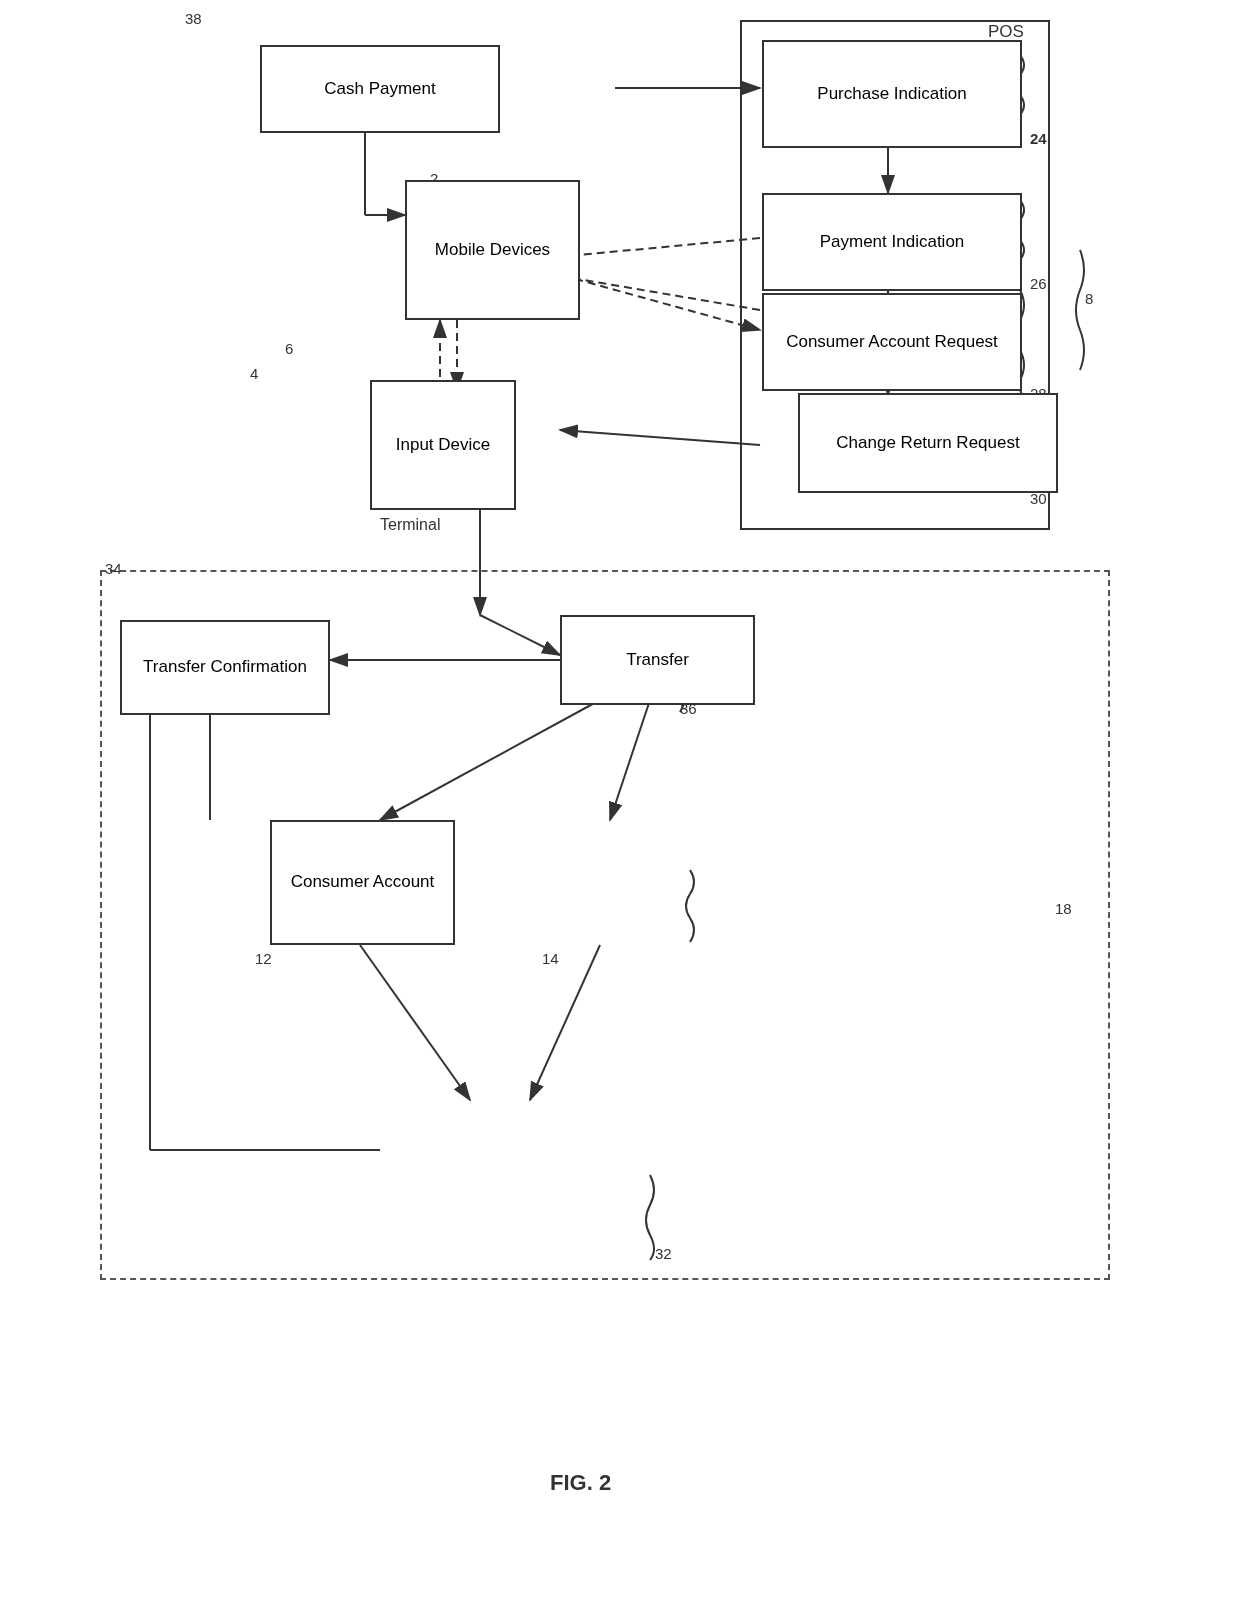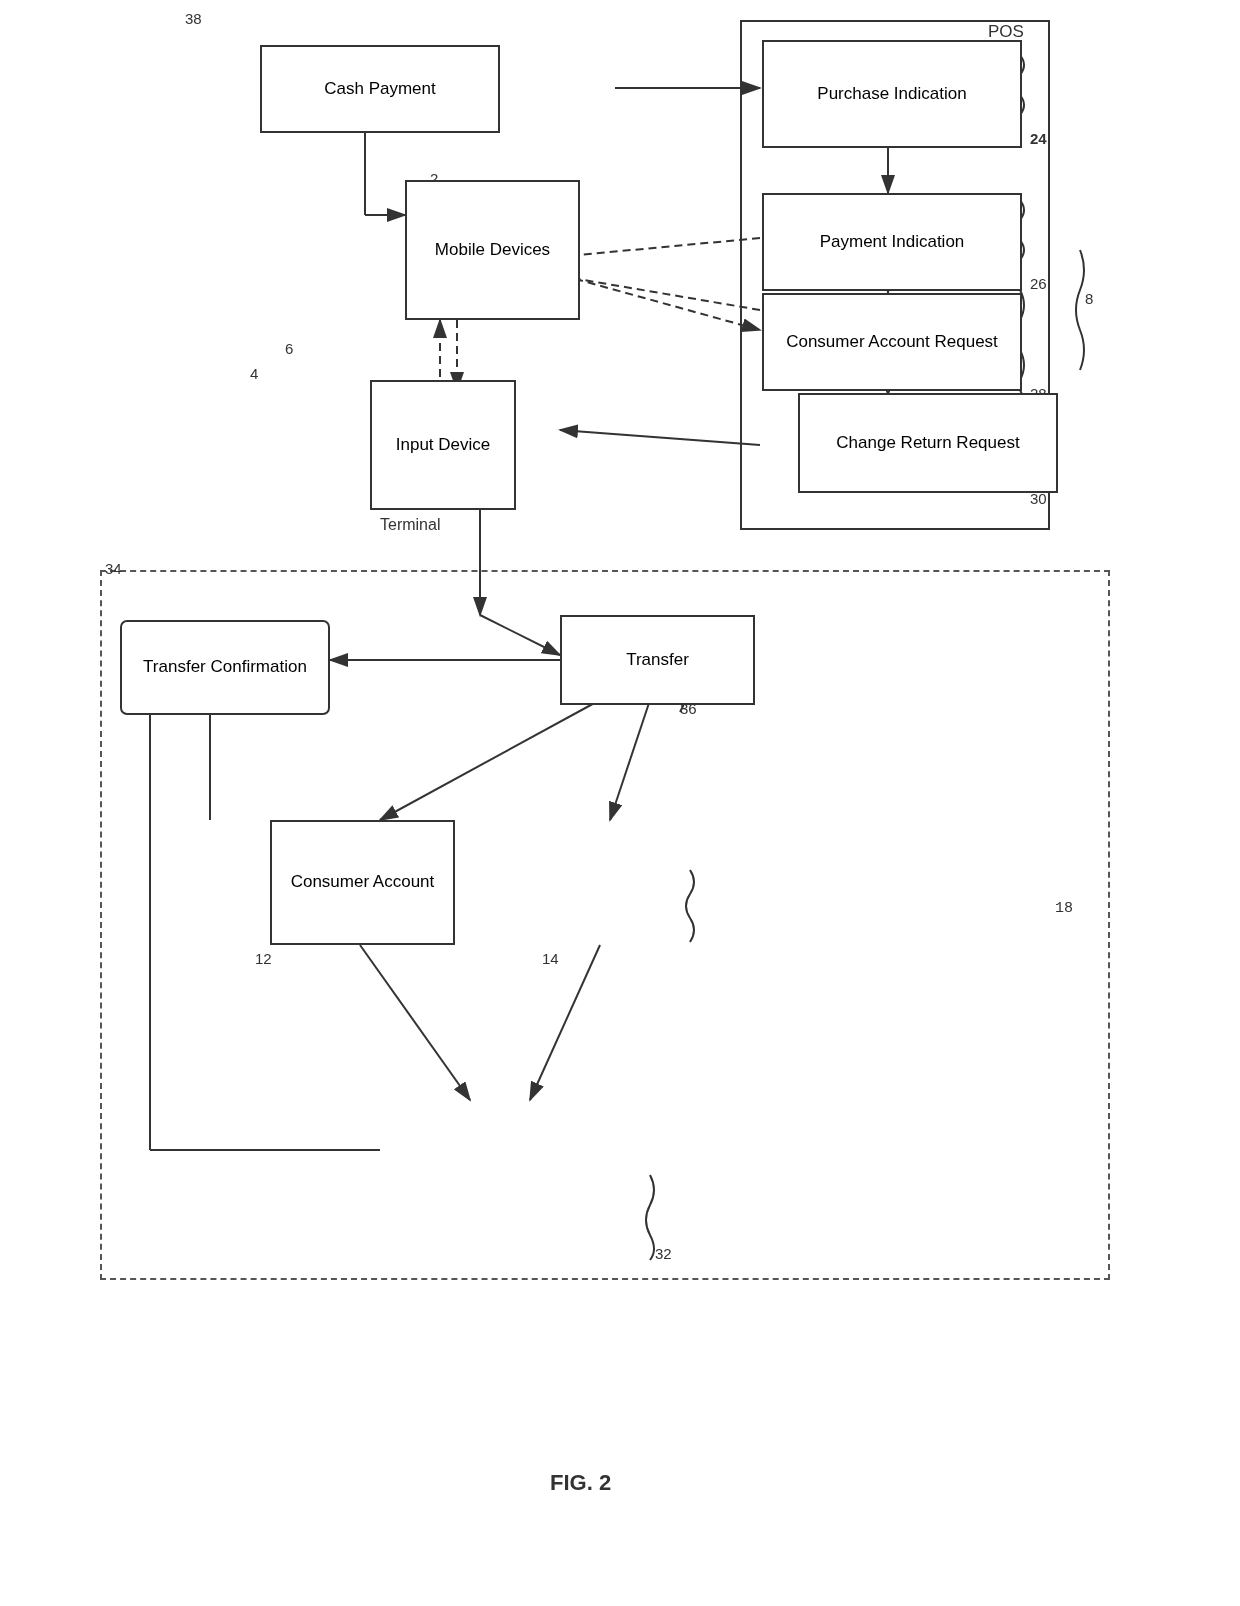--- a/index.html
+++ b/index.html
@@ -158,21 +158,21 @@
   <div class="label" style="left:1030px; top:490px;">30</div>
 
   <div class="label" style="left:105px; top:560px;">34</div>
 
   <div class="label" style="left:680px; top:700px;">36</div>
 
   <div class="label" style="left:255px; top:950px;">12</div>
 
   <div class="label" style="left:542px; top:950px;">14</div>
 
-  <div class="label" style="left:1055px; top:900px;font-family:Liberation Mono, monospace;">18</div>
+  <div class="label" style="left:1055px; top:900px;">18</div>
 
   <div class="label" style="left:655px; top:1245px;">32</div>
 
   <div class="box" style="left:260px; top:45px; width:240px; height:88px;">Cash Payment</div>
 
   <div class="box" style="left:762px; top:40px; width:260px; height:108px;">Purchase
 Indication</div>
 
   <div class="box" style="left:762px; top:193px; width:260px; height:98px;">Payment
 Indication</div>
@@ -183,21 +183,21 @@
   <div class="box" style="left:762px; top:393px; width:260px; height:100px;margin-left:36px;">Change Return
 Request</div>
 
   <div class="box" style="left:405px; top:180px; width:175px; height:140px;">Mobile
 Devices</div>
 
   <div class="box" style="left:370px; top:380px; width:146px; height:130px;">Input Device</div>
 
   <div class="label" style="left:380px; top:516px; font-size:16px;">Terminal</div>
 
-  <div class="box" style="left:120px; top:620px; width:210px; height:95px;border-radius:7px;">Transfer
+  <div class="box" style="left:120px; top:620px; width:210px; height:95px;">Transfer
 Confirmation</div>
 
   <div class="box" style="left:560px; top:615px; width:195px; height:90px;">Transfer</div>
 
   <div class="box" style="left:270px; top:820px; width:185px; height:125px;">Consumer
 Account</div>
 
 
 
   <div class="label" style="left:550px; top:1470px; font-size:22px; font-weight:bold;">FIG. 2</div>

